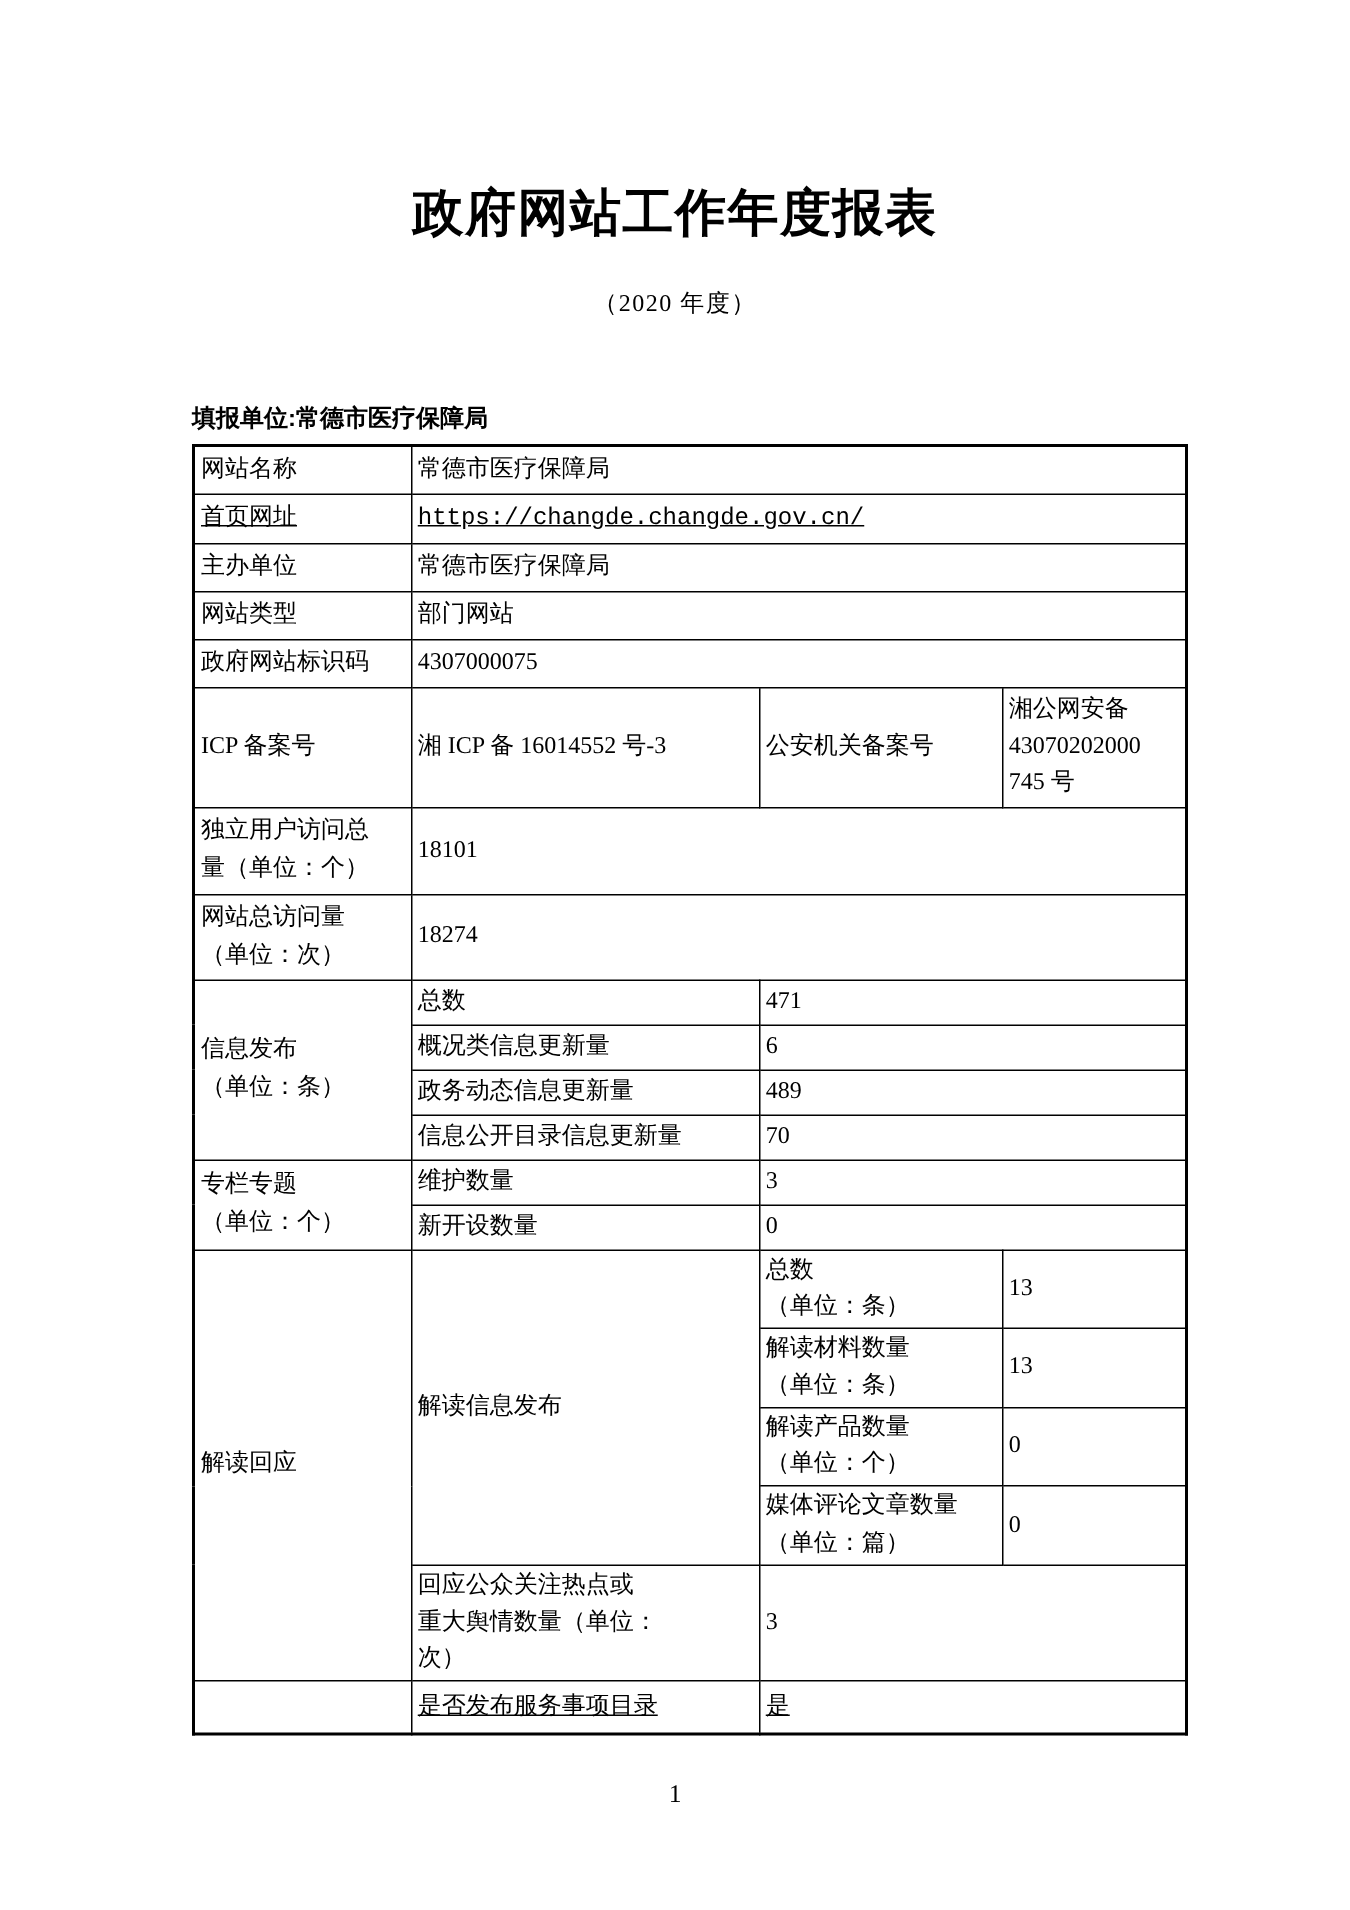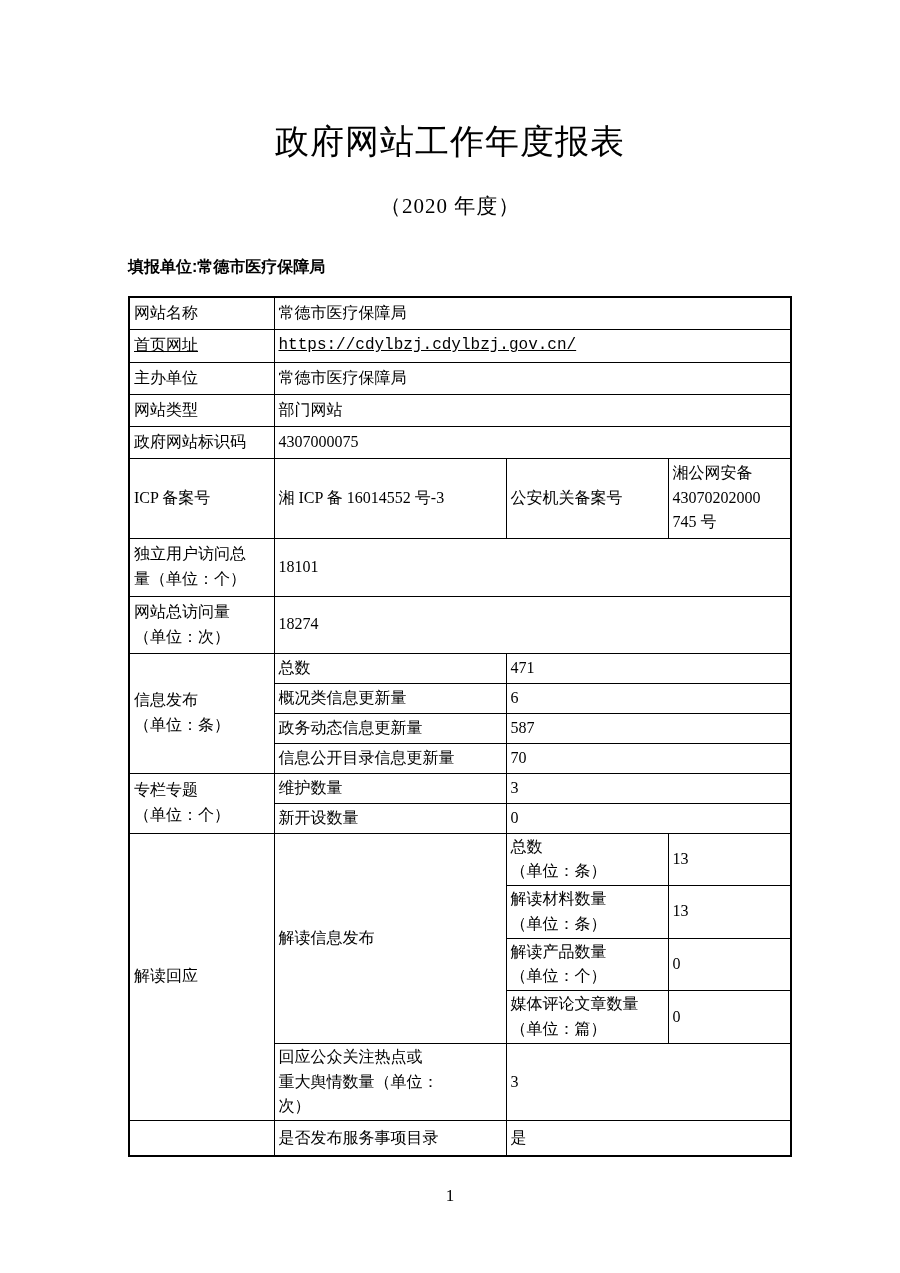--- a/index.html
+++ b/index.html
@@ -6,28 +6,28 @@
   html, body { background: #ffffff; }
   body {
     width: 900px; height: 1273px; position: relative;
     font-family: "Liberation Serif", "DejaVu Serif", serif;
     color: #000000;
   }
   .doc-title {
     position: absolute; top: 119px; left: 0; width: 900px;
     text-align: center;
     font-family: "Liberation Sans", "DejaVu Sans", sans-serif;
-    font-weight: 400; font-size: 34px; letter-spacing: 1px;
+    font-weight: 700; font-size: 34px; letter-spacing: 1px;
   }
   .doc-subtitle {
     position: absolute; top: 192px; left: 0; width: 900px;
-    text-align: center; font-size: 21px; letter-spacing: 1px;
+    text-align: center; font-size: 16px; letter-spacing: 1px;
   }
   .reporting-unit {
-    position: absolute; top: 257px; left: 128px;
+    position: absolute; top: 269px; left: 128px;
     font-family: "Liberation Sans", "DejaVu Sans", sans-serif;
     font-weight: 700; font-size: 16px;
   }
   table.report {
     position: absolute; top: 296px; left: 128px; width: 662px;
     border-collapse: collapse; table-layout: fixed;
     border: 2px solid #000;
   }
   table.report td {
     border: 1px solid #000;
@@ -36,21 +36,21 @@
     white-space: pre-line;
     padding: 1px 4px;
     overflow: hidden;
   }
   td.mono {
     font-family: "Liberation Mono", "DejaVu Sans Mono", monospace;
     font-size: 15px;
   }
   td.wrap-digits { word-break: break-all; line-height: 1.6; margin-left: 10px; }
   tr.h30 { height: 30px; } tr.h32 { height: 32px; }
-  tr.h33 { height: 33px; text-decoration: underline; } tr.h35 { height: 35px; } tr.h52 { height: 52px; }
+  tr.h33 { height: 33px; text-decoration: underline; } tr.h35 { height: 35px; text-decoration: underline; } tr.h52 { height: 52px; }
   tr.h57 { height: 57px; } tr.h58 { height: 58px; margin-left: 29px; } tr.h77 { height: 77px; }
   tr.h80 { height: 80px; }
   .page-number {
     position: absolute; top: 1186px; left: 0; width: 900px;
     text-align: center; font-size: 17px;
   }
 </style>
 </head>
 <body>
 
@@ -65,21 +65,21 @@
       <col style="width:162px">
       <col style="width:123px">
   </colgroup>
   <tbody>
       <tr class="h32">
     <td>网站名称</td>
     <td colspan="3">常德市医疗保障局</td>
   </tr>
   <tr class="h33">
     <td>首页网址</td>
-    <td colspan="3" class="mono">https://cdylbzj.cdylbzj.gov.cn/</td>
+    <td colspan="3" class="mono">https://changde.changde.gov.cn/</td>
   </tr>
   <tr class="h32">
     <td>主办单位</td>
     <td colspan="3">常德市医疗保障局</td>
   </tr>
   <tr class="h32">
     <td>网站类型</td>
     <td colspan="3">部门网站</td>
   </tr>
   <tr class="h32">
@@ -109,21 +109,21 @@
 （单位：条）</td>
     <td>总数</td>
     <td colspan="2">471</td>
   </tr>
   <tr class="h30">
     <td>概况类信息更新量</td>
     <td colspan="2">6</td>
   </tr>
   <tr class="h30">
     <td>政务动态信息更新量</td>
-    <td colspan="2">587</td>
+    <td colspan="2">489</td>
   </tr>
   <tr class="h30">
     <td>信息公开目录信息更新量</td>
     <td colspan="2">70</td>
   </tr>
   <tr class="h30">
     <td rowspan="2">专栏专题
 （单位：个）</td>
     <td>维护数量</td>
     <td colspan="2">3</td>

